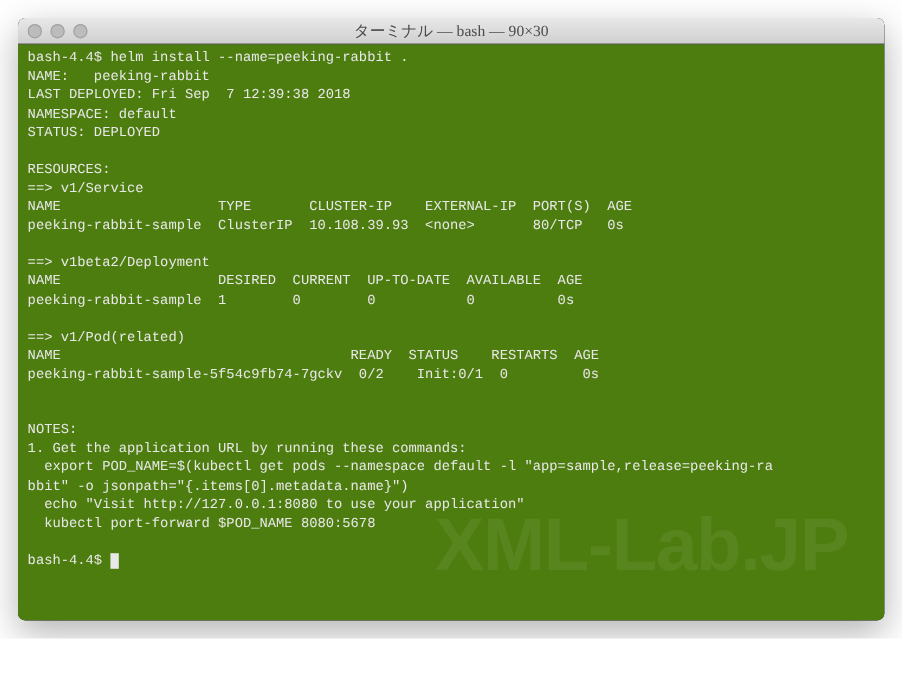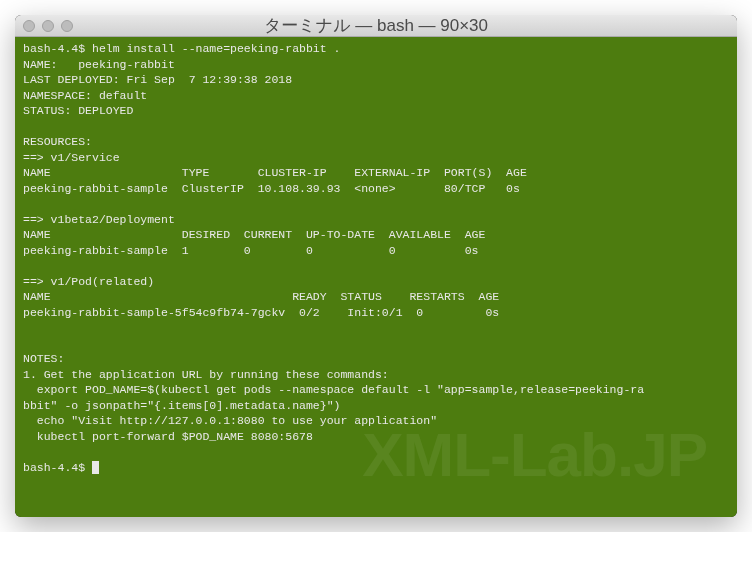--- a/index.html
+++ b/index.html
@@ -38,22 +38,22 @@
     height: 12px;
     border-radius: 50%;
     background: #bcbcbc;
     border: 0.5px solid #a0a0a0;
   }
   .title {
     position: absolute;
     left: 0;
     right: 0;
     text-align: center;
-    font-family: Liberation Sans, sans-serif;
-    font-size: 17px;
+    font-family: Liberation Serif, serif;
+    font-size: 13px;
     color: #4a4a4a;
     pointer-events: none;
   }
   .terminal {
     background: #4d7c0f;
     color: #e8e8e8;
     padding: 4px 8px 20px 8px;
     font-size: 11.5px;
     line-height: 1.35;
     white-space: pre;

